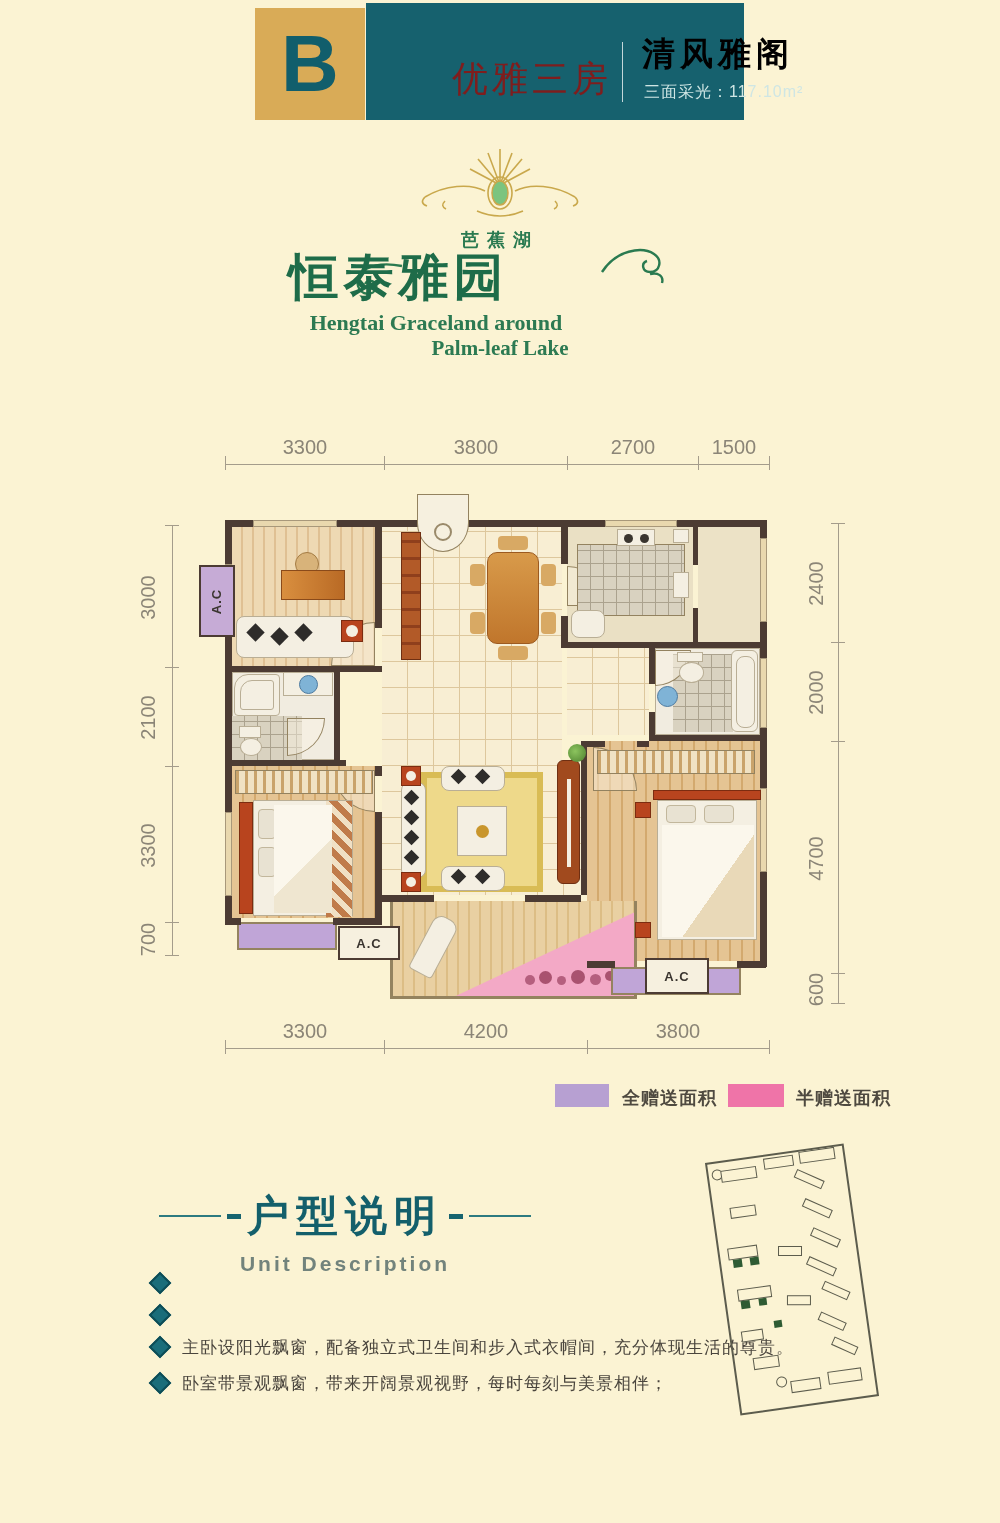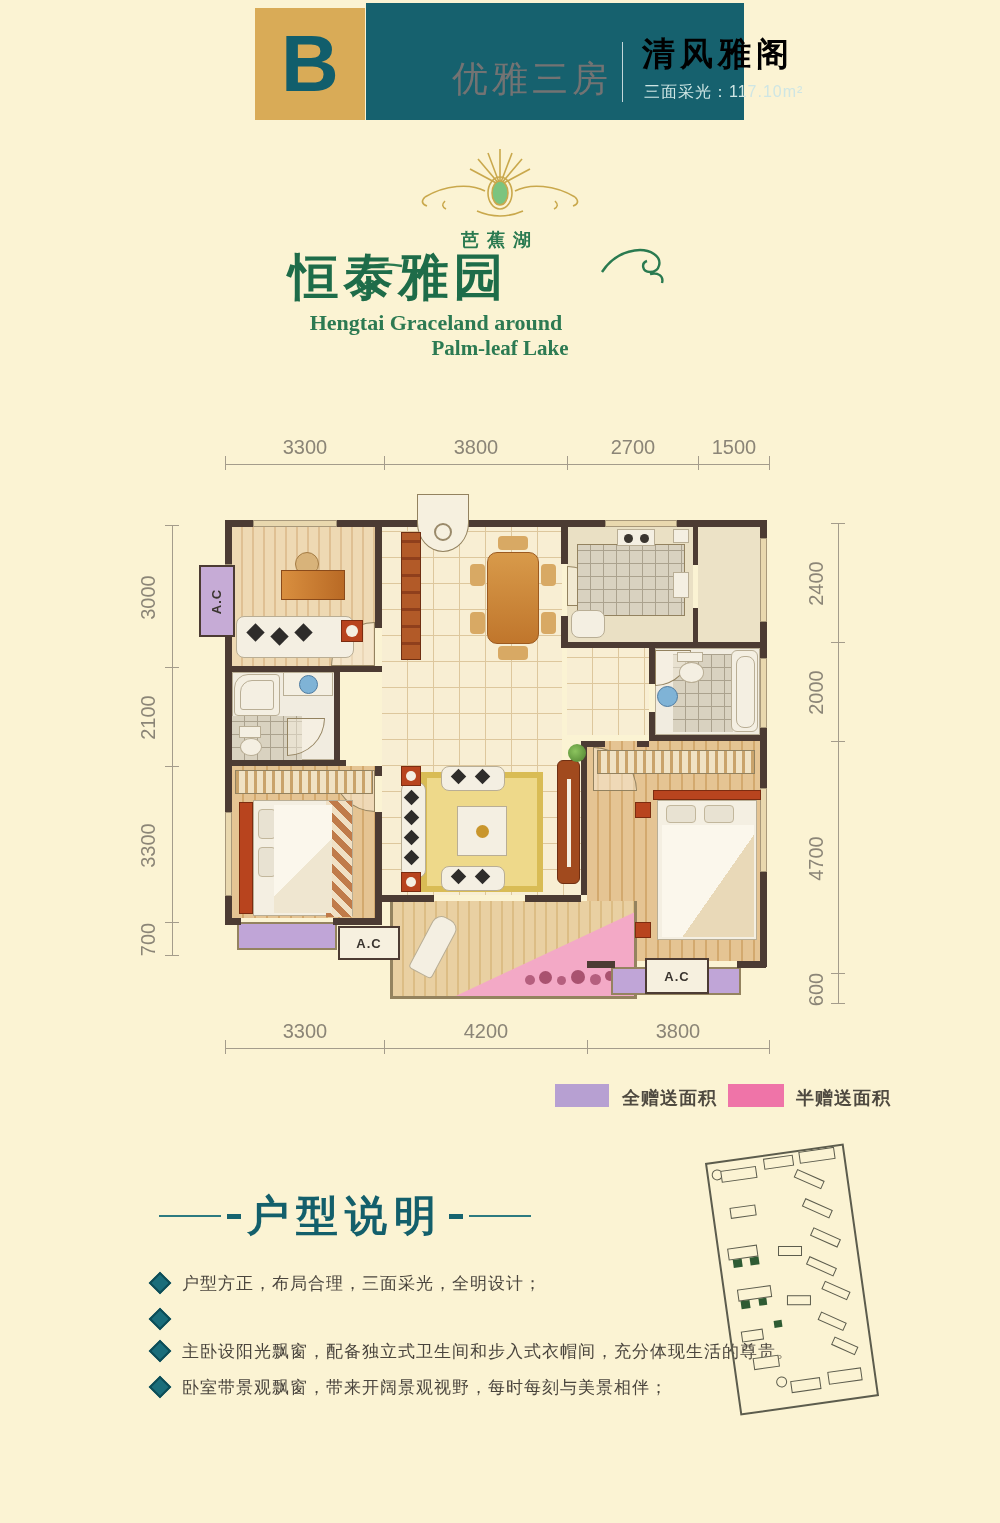--- a/index.html
+++ b/index.html
@@ -28,21 +28,21 @@
 .tline{height:2px;background:#2c7a80;align-self:center}
 .tdash{width:14px;height:5px;background:#17646f;align-self:center}
 </style>
 </head>
 <body>
 
 <div class="abs" style="left:366px;top:3px;width:378px;height:117px;background:#16616e"></div>
 <div class="abs" style="left:255px;top:8px;width:110px;height:112px;background:#d9ab57;display:flex;align-items:center;justify-content:center">
   <span style="font-size:80px;font-weight:bold;color:#115e6c;line-height:1">B</span>
 </div>
-<div class="abs" style="left:452px;top:55px;font-size:36px;color:#737373;letter-spacing:4px">优雅三房</div>
+<div class="abs" style="left:452px;top:55px;font-size:36px;color:#7f1d1d;letter-spacing:4px">优雅三房</div>
 <div class="abs" style="left:622px;top:42px;width:1px;height:60px;background:rgba(255,255,255,.75)"></div>
 <div class="abs" style="left:642px;top:32px;font-size:33px;font-weight:bold;color:#000000;letter-spacing:5px">清风雅阁</div>
 <div class="abs" style="left:644px;top:82px;font-size:16px;color:#cfe6e4;letter-spacing:1px">三面采光：117.10m²</div>
 
 <div class="abs" style="left:415px;top:145px;width:170px;height:82px">
   <svg width="170" height="82" viewBox="0 0 170 82">
     <g stroke="#c9a84c" fill="none" stroke-width="1.6">
       <line x1="85" y1="40" x2="85" y2="4"></line>
         <line x1="85" y1="40" x2="73" y2="8"></line>
         <line x1="85" y1="40" x2="97" y2="8"></line>
@@ -324,26 +324,26 @@
 </div>
 
 <div class="abs" style="left:95px;top:1188px;width:500px;text-align:center">
   <div style="display:flex;justify-content:center;align-items:center;gap:6px">
     <span class="tline" style="width:62px"></span>
     <span class="tdash"></span>
     <span style="font-size:42px;font-weight:bold;color:#135f6b;letter-spacing:7px">户型说明</span>
     <span class="tdash"></span>
     <span class="tline" style="width:62px"></span>
   </div>
+  <div style="margin-top:8px;font-size:21px;font-weight:bold;color:#72837c;letter-spacing:3px">Unit Description</div>
 </div>
 
 <div class="abs" style="left:152px;top:1272px;width:660px">
   <div class="bullet-row">
       <span class="diamond"></span>
-      <span class="bullet-text">户型方正，布局合理，三面采光，全明设计；</span>
     </div>
   <div class="bullet-row">
       <span class="diamond"></span>
     </div>
   <div class="bullet-row">
       <span class="diamond"></span>
       <span class="bullet-text">主卧设阳光飘窗，配备独立式卫生间和步入式衣帽间，充分体现生活的尊贵。</span>
     </div>
   <div class="bullet-row">
       <span class="diamond"></span>

